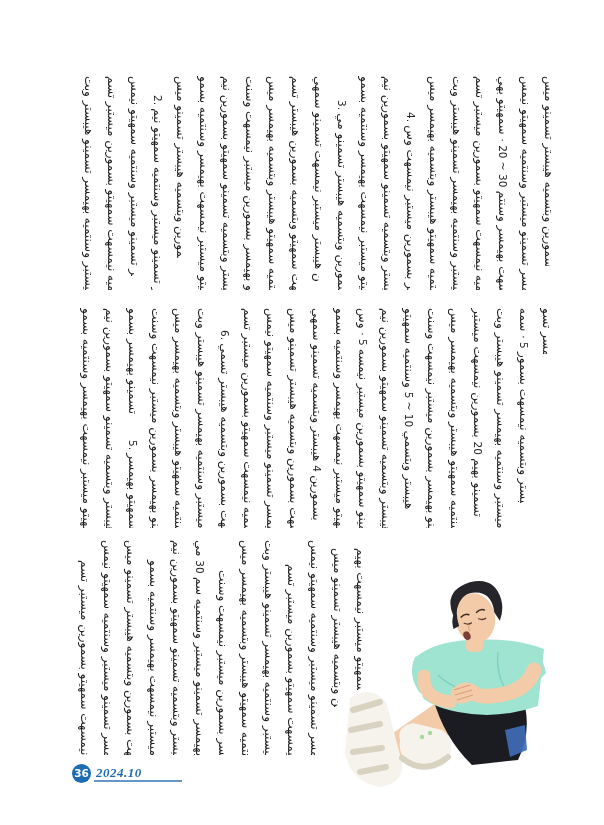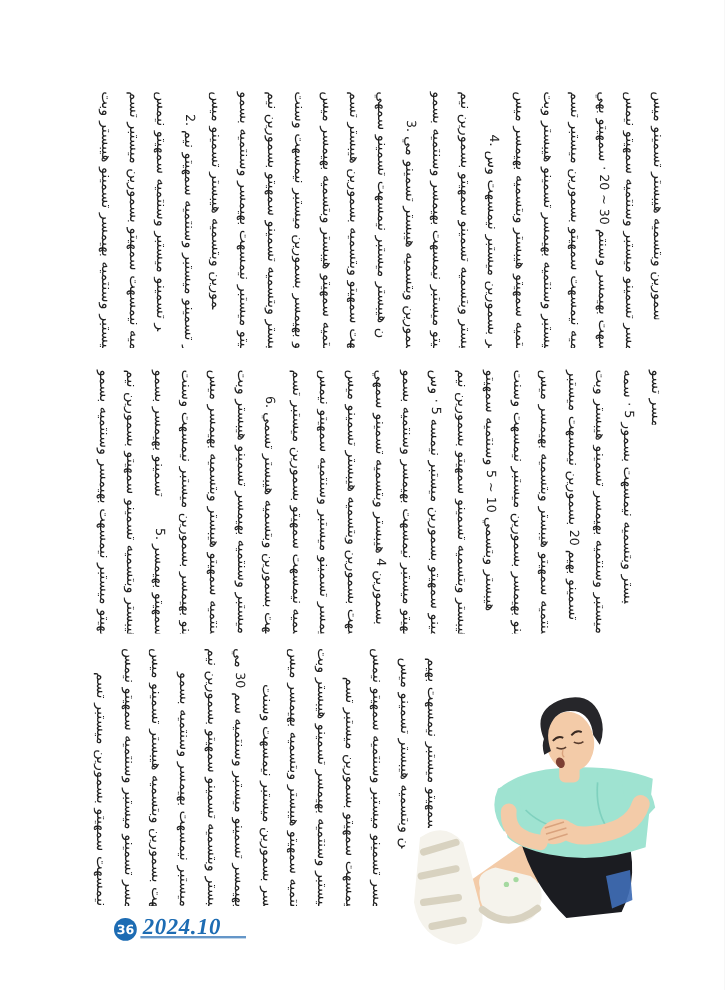--- a/index.html
+++ b/index.html
@@ -15,26 +15,26 @@
     font-size:12px;line-height:14px;color:var(--ink,#1f1f1f);
     white-space:pre;
   }
   .mn-col .seg{unicode-bidi:isolate;}
   .mn-col .num{font-size:10.5px;}
   .mn-col .vgap{display:inline-block;width:2px;}
   .footer{position:absolute;left:72px;top:762px;display:flex;align-items:center;}
   .badge{
     width:19px;height:19px;border-radius:50%;background:var(--accent,#1d6cb3);
     color:#fff;font-size:10.5px;font-weight:bold;
-    display:flex;align-items:center;justify-content:center;margin-left:23px;
+    display:flex;align-items:center;justify-content:center;
   }
   .issue-wrap{position:relative;margin-left:3px;padding:0 2px 3px 2px;}
   .issue{
     font-family:"Liberation Serif",serif;font-style:italic;font-weight:bold;
-    font-size:19px;color:var(--accent,#1d6cb3);letter-spacing:.5px;
+    font-size:13px;color:var(--accent,#1d6cb3);letter-spacing:.5px;
   }
   .issue-underline{
     position:absolute;left:0;top:18px;width:88px;height:1.5px;
     background:var(--underline,#6496c8);
   }
   .photo{position:absolute;left:338px;top:580px;width:212px;height:215px;}
 </style>
 </head>
 <body>
 

